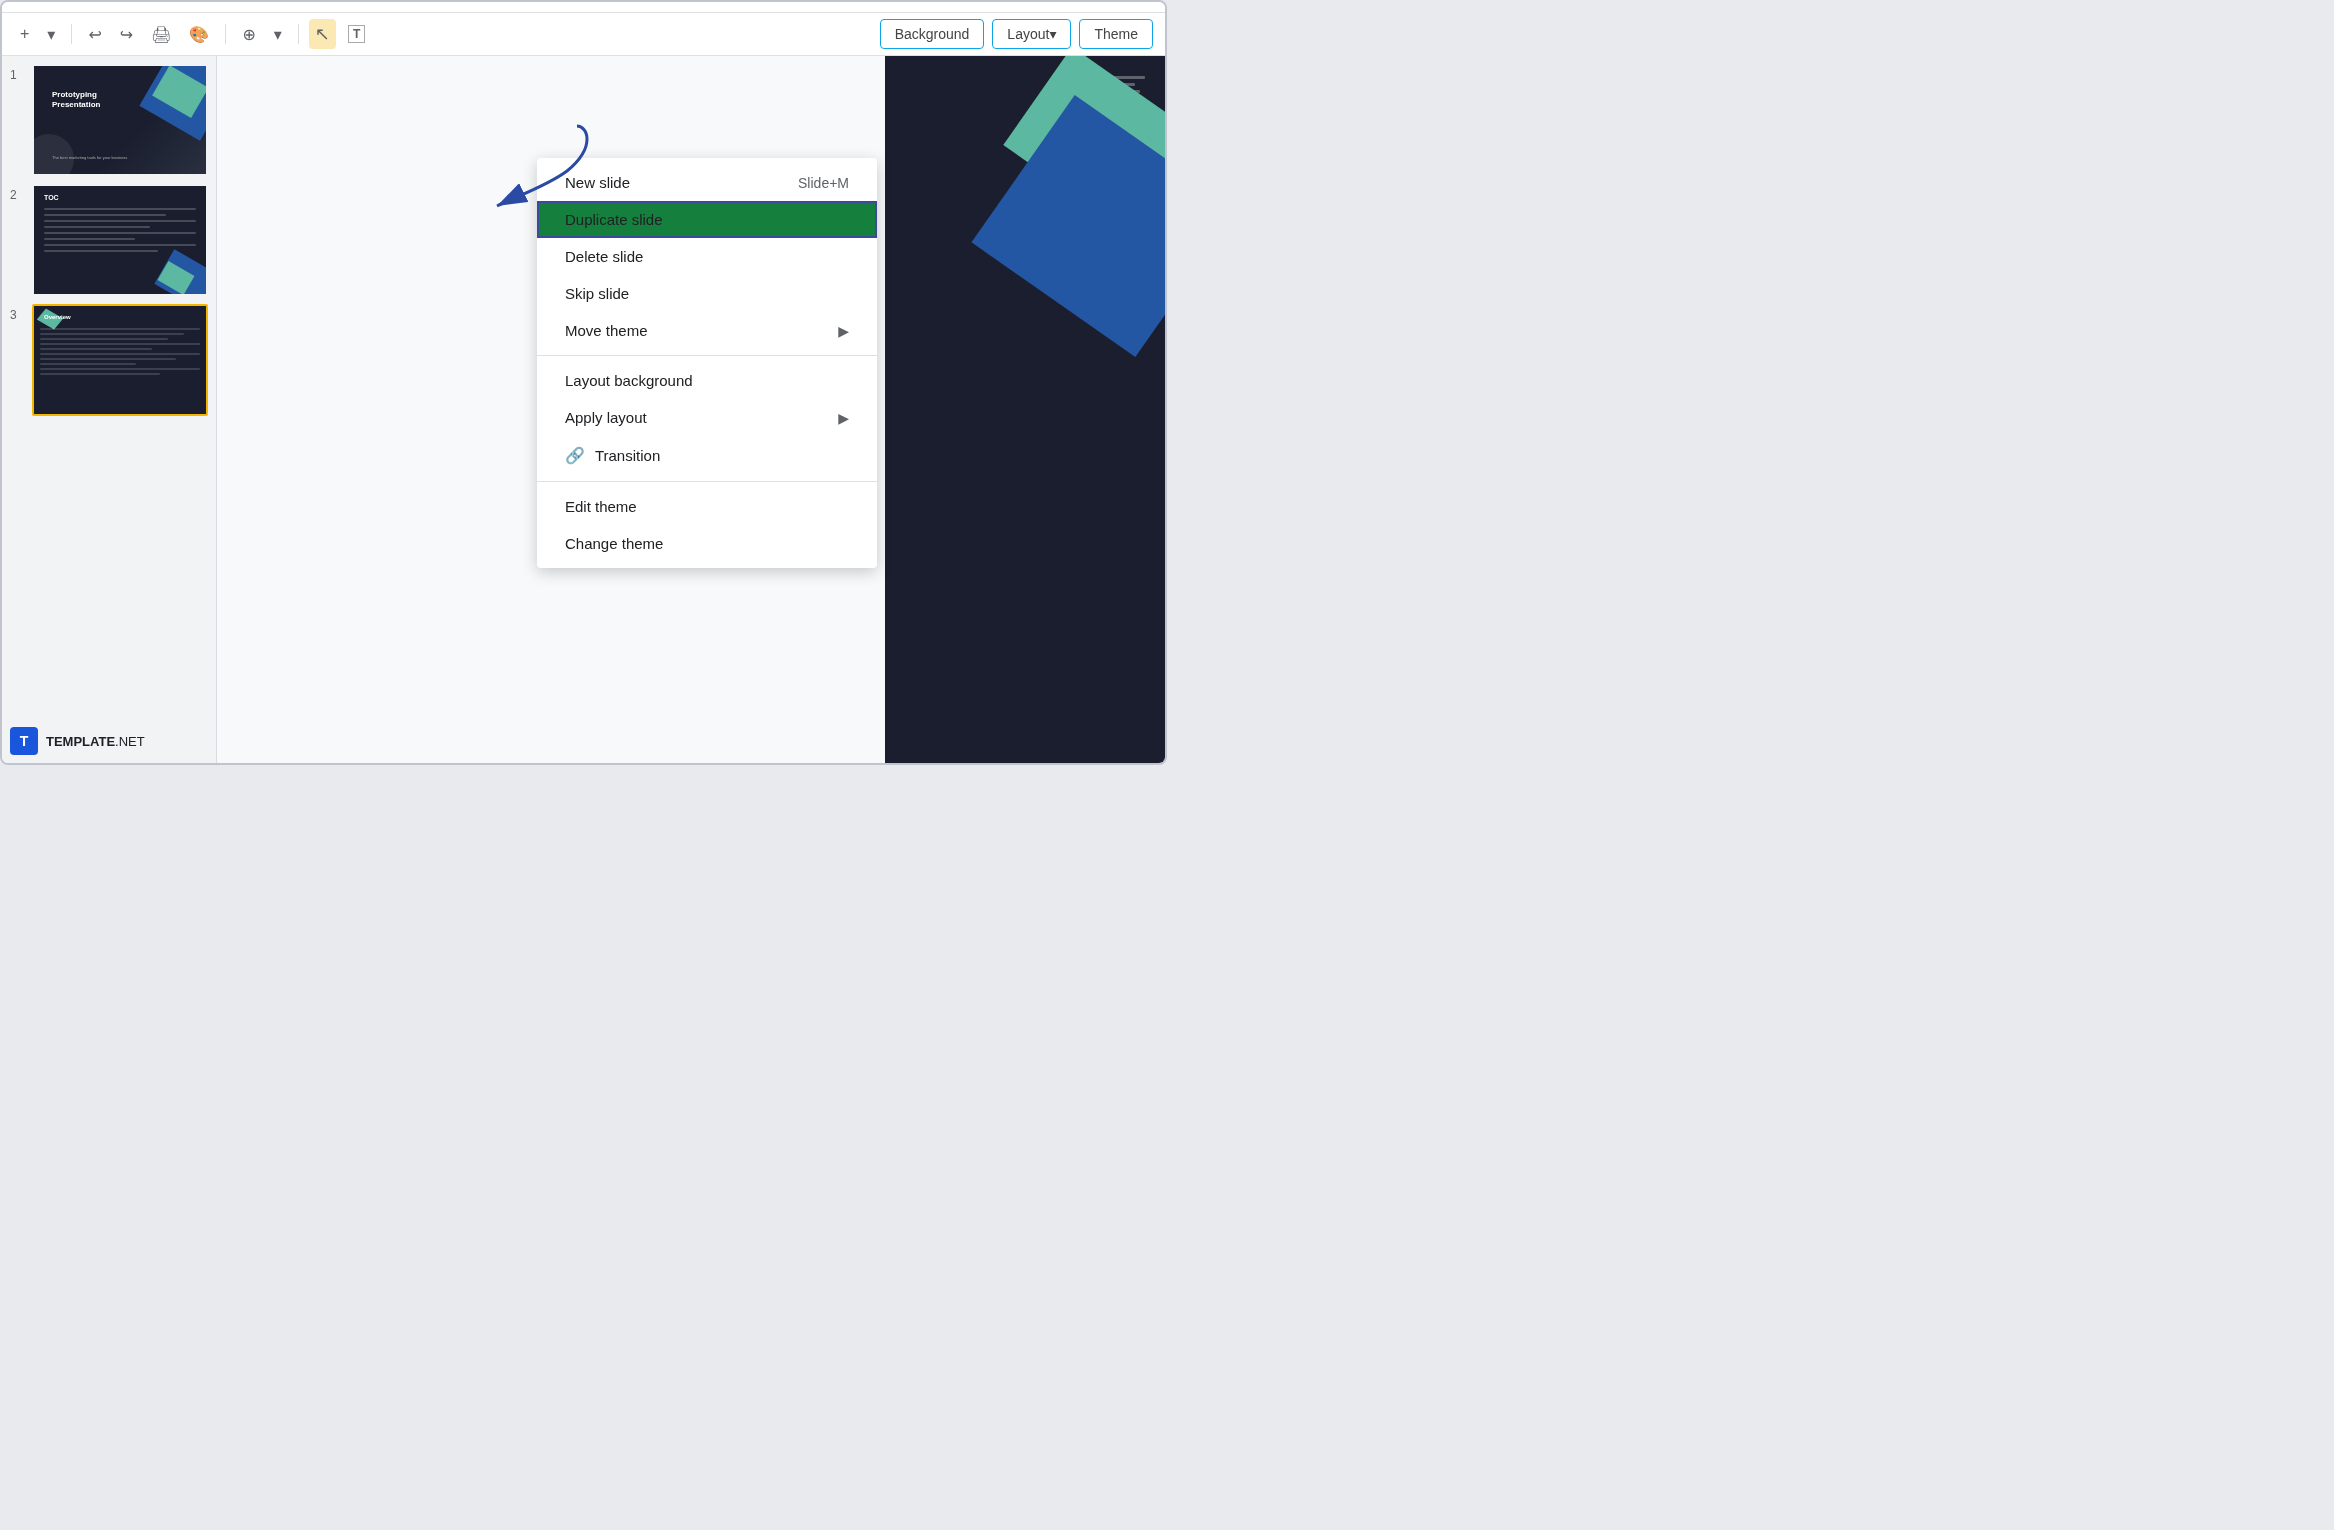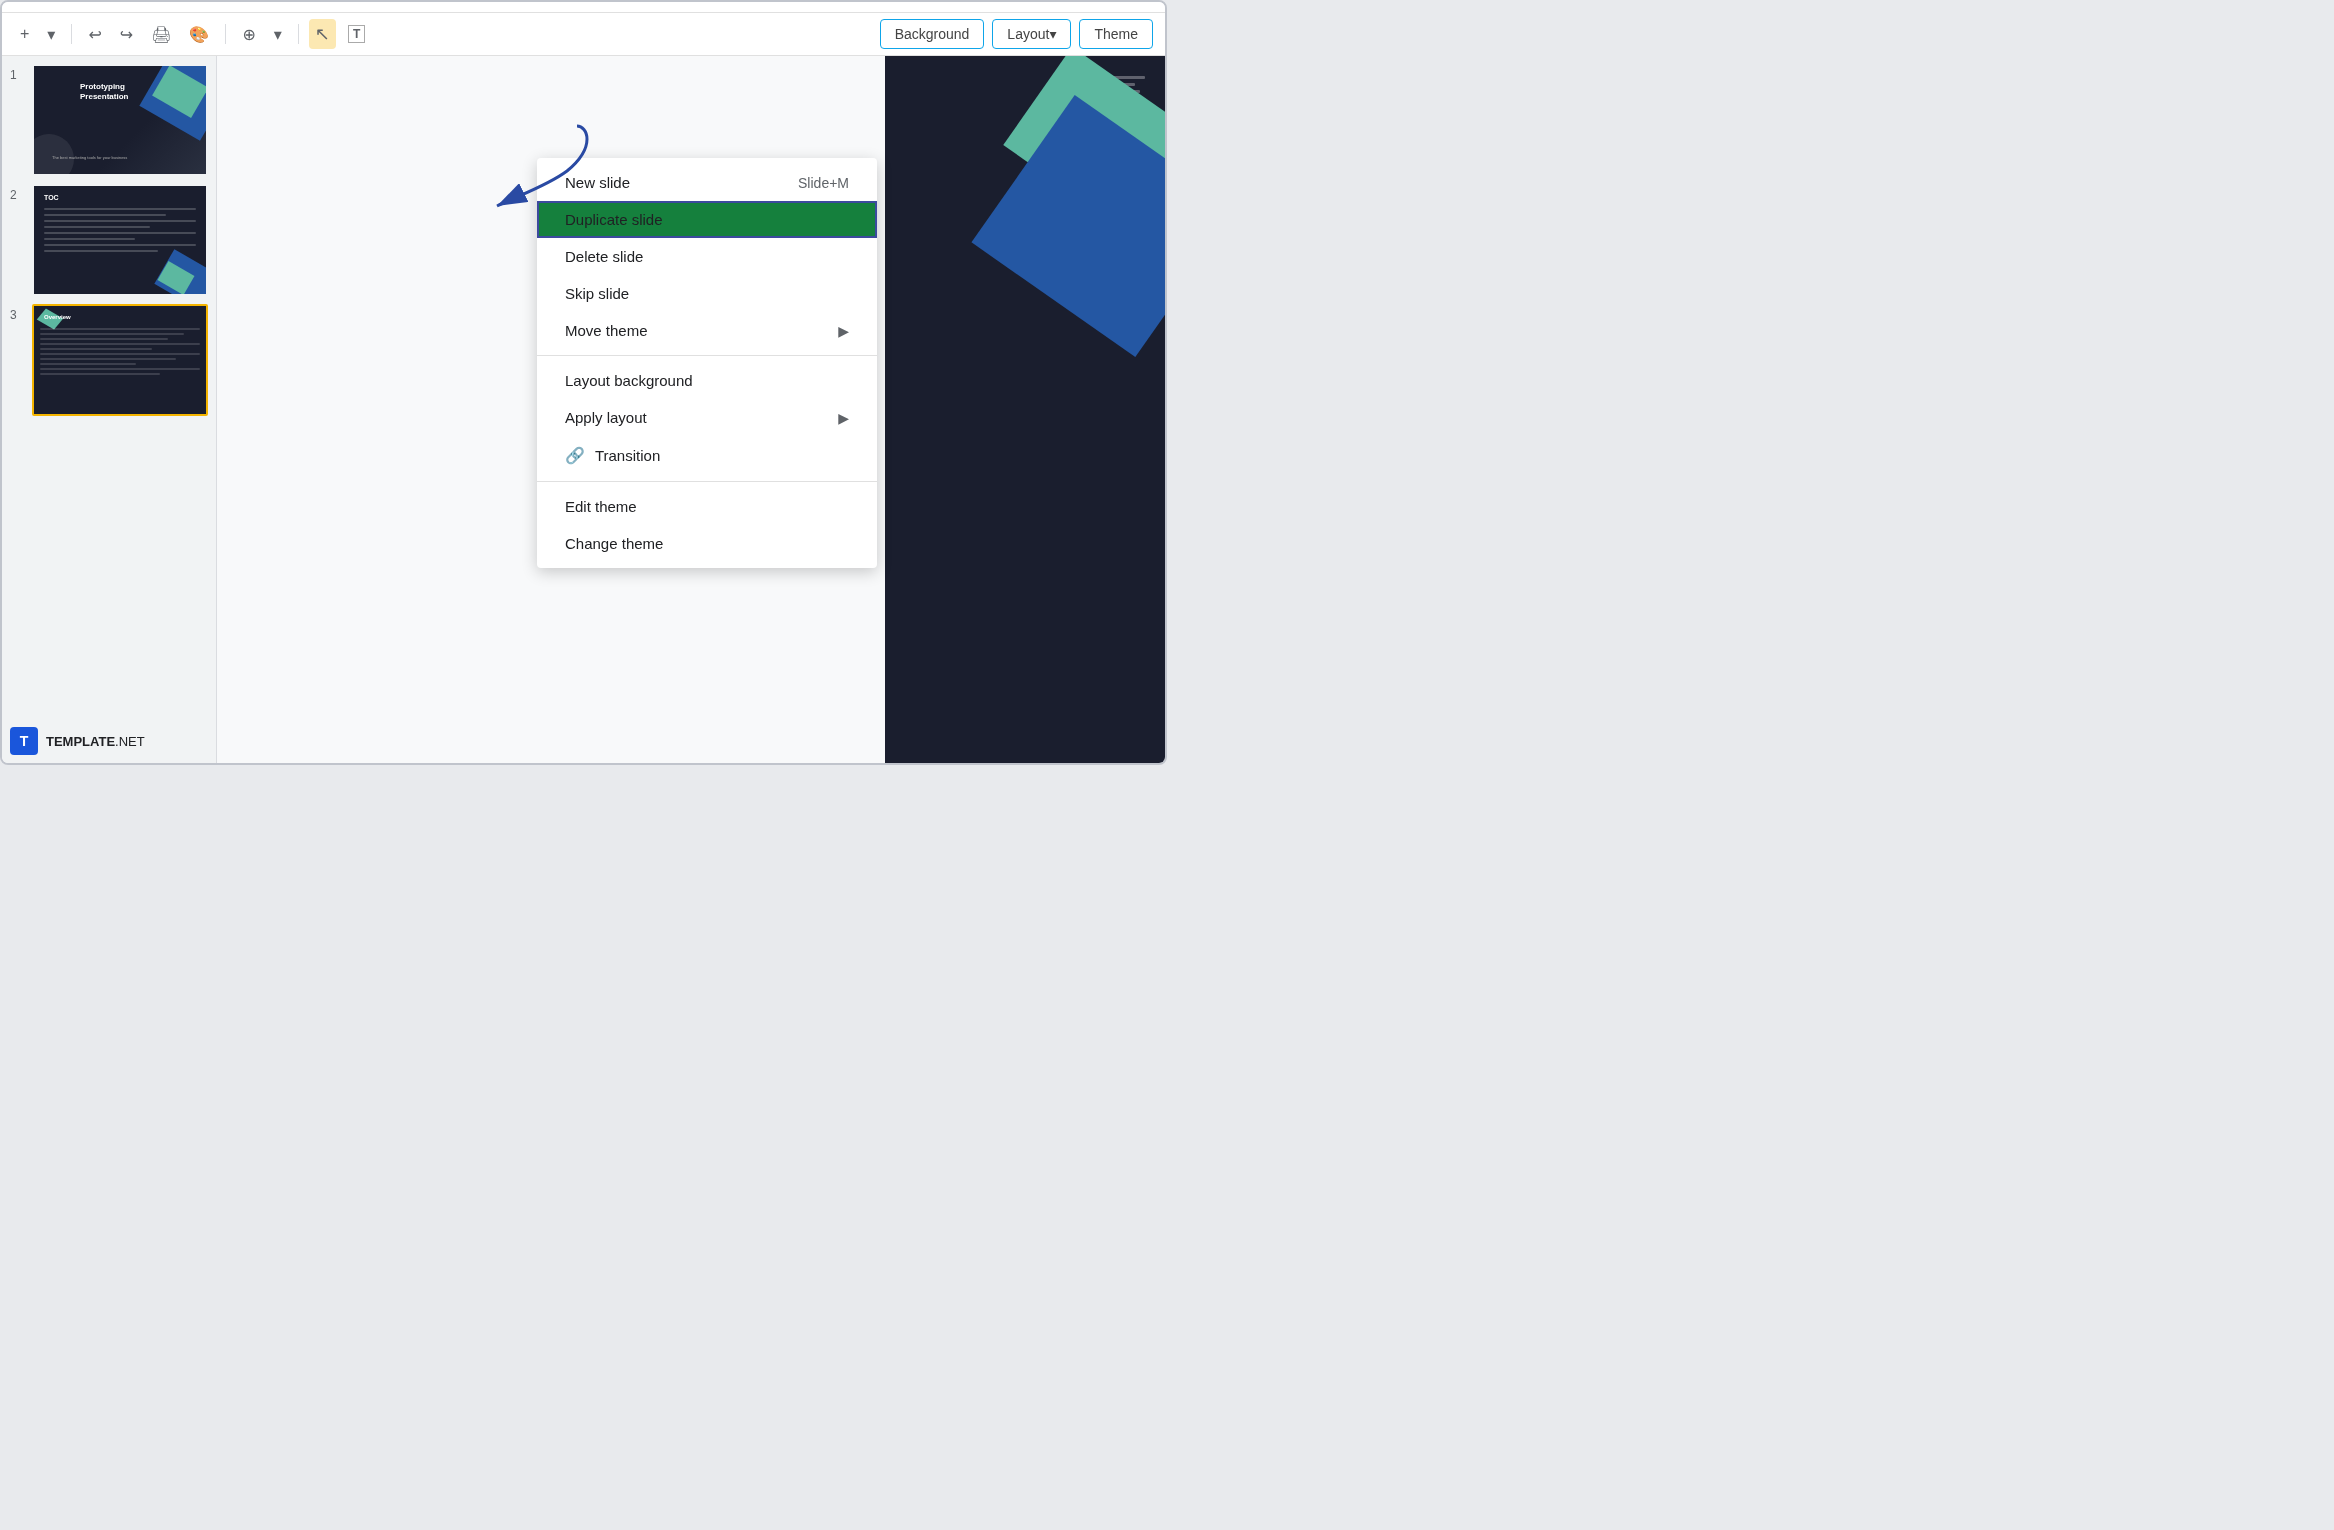--- a/index.html
+++ b/index.html
@@ -199,27 +199,26 @@
 
     
     .slide1-content {
       position: absolute;
       inset: 0;
       background: linear-gradient(135deg, #1a1e2e 60%, #2a3040);
     }
 
     .slide1-title {
       position: absolute;
-      top: 16px;
+      top: 24px;
       left: 18px;
       color: white;
       font-size: 8px;
       font-weight: bold;
       line-height: 1.3;
-      margin-left: 28px;
     }
 
     .slide1-subtitle {
       position: absolute;
       bottom: 14px;
       left: 18px;
       color: #aaa;
       font-size: 4px;
     }
 

